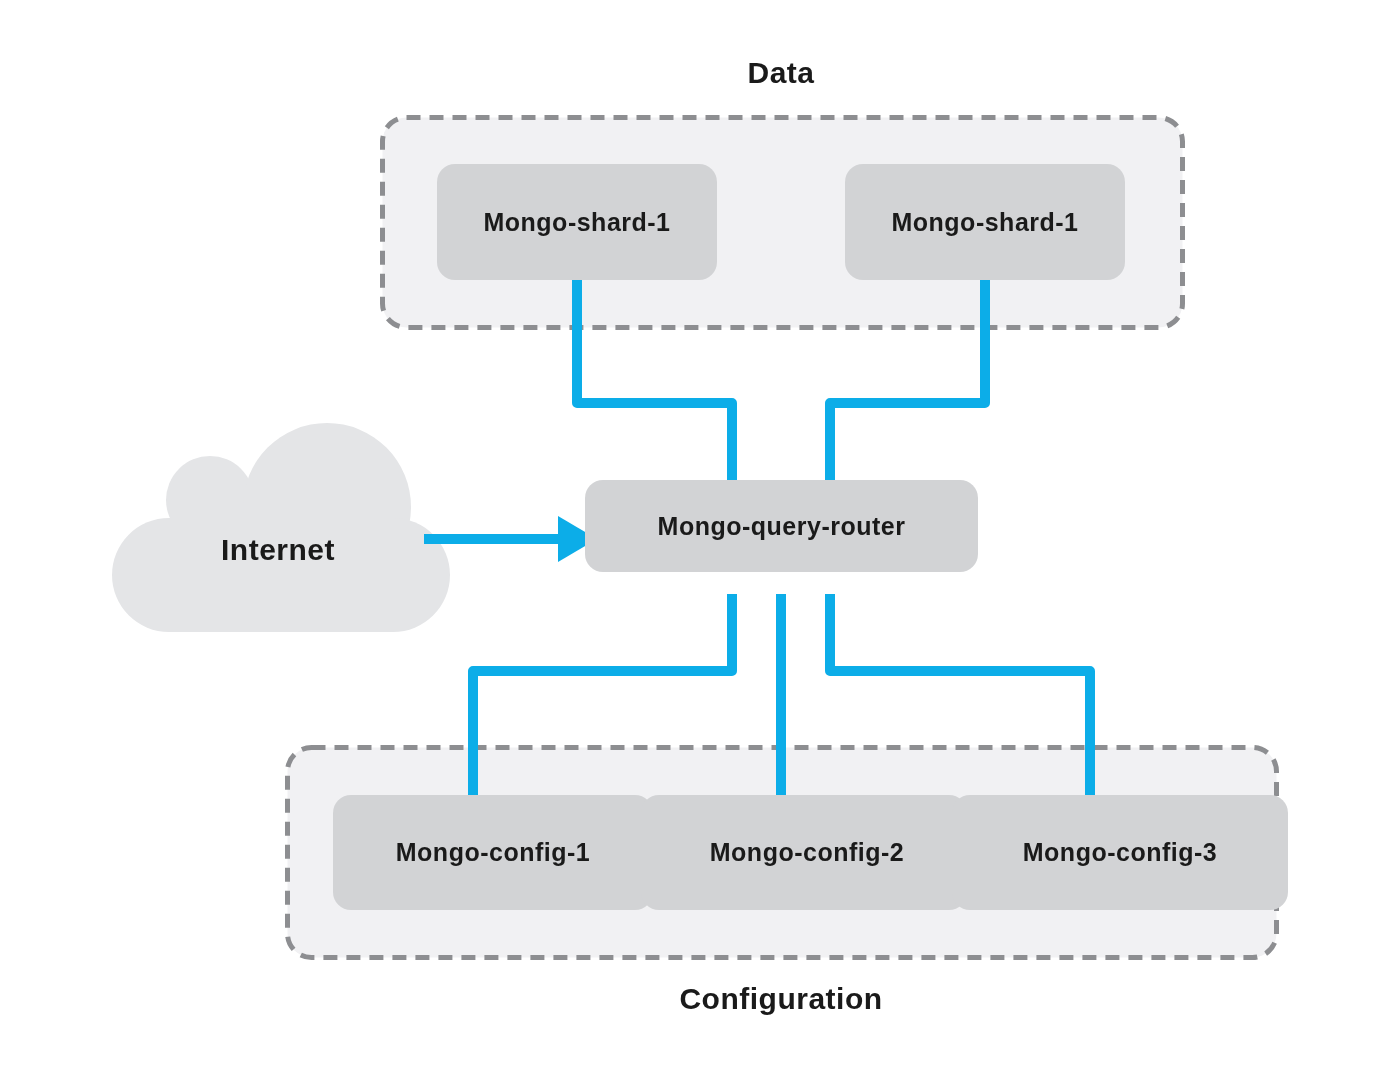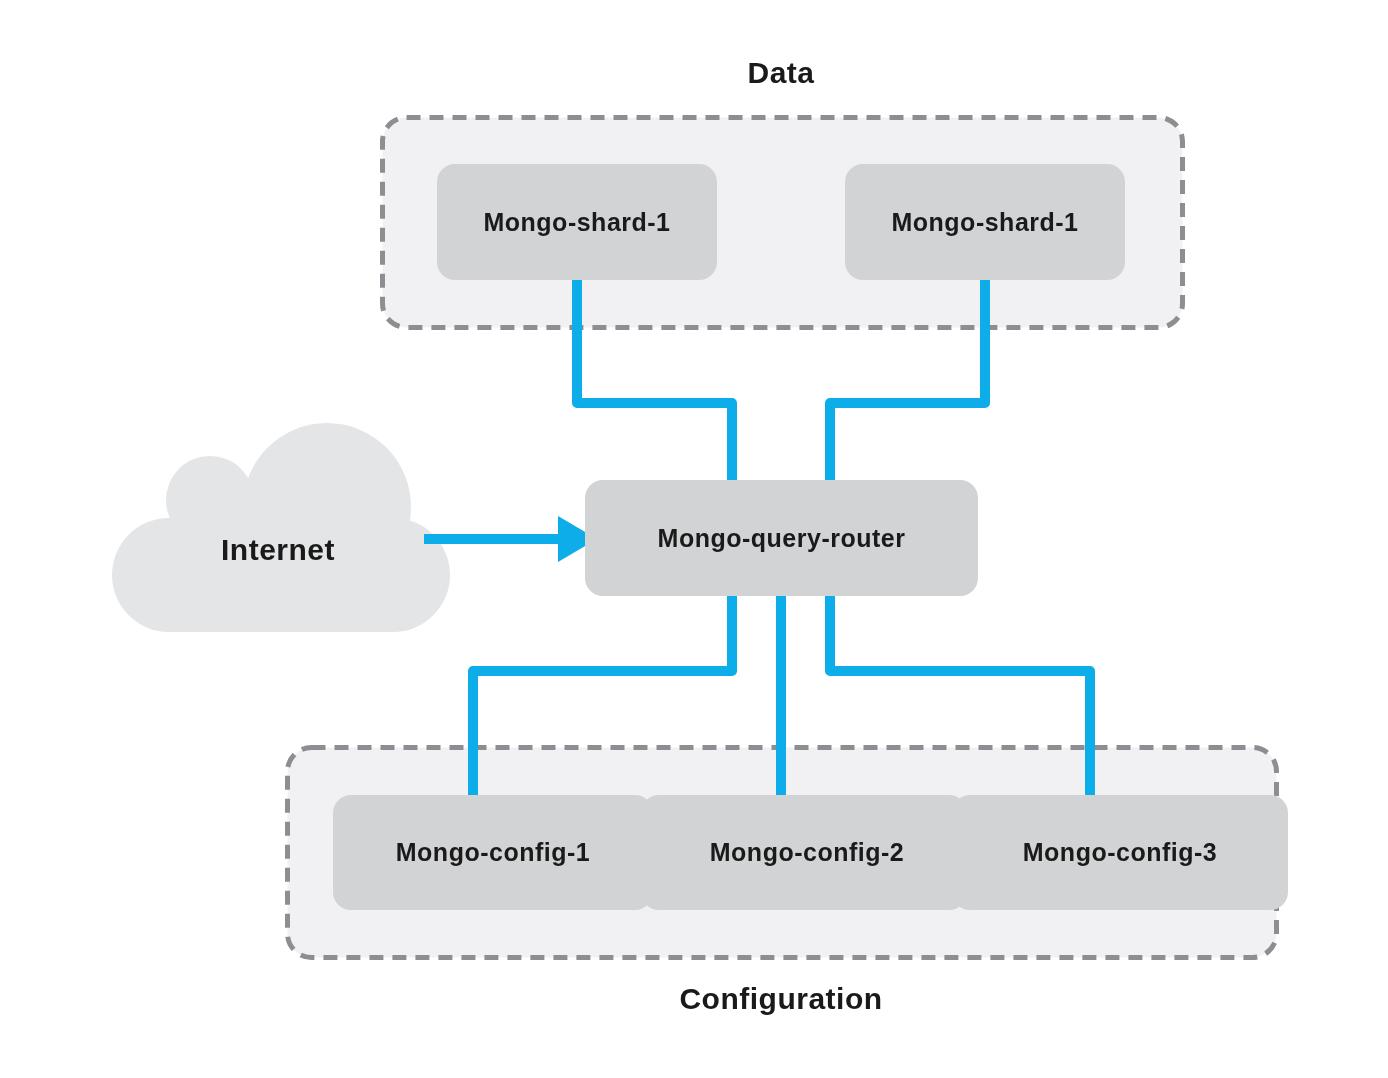--- a/index.html
+++ b/index.html
@@ -20,21 +20,21 @@
     align-items: center;
     justify-content: center;
     font-weight: 700;
     font-size: 25px;
     letter-spacing: 0.5px;
     color: #1a1a1a;
     white-space: nowrap;
   }
   .node-shard1  { left: 437px; top: 164px; width: 280px; height: 116px; }
   .node-shard2  { left: 845px; top: 164px; width: 280px; height: 116px; }
-  .node-router  { left: 585px; top: 480px; width: 393px; height: 116px; }
+  .node-router  { left: 585px; top: 480px; width: 393px; height: 92px; }
   .node-config1 { left: 333px; top: 795px; width: 320px; height: 115px; }
   .node-config2 { left: 641px; top: 795px; width: 320px; height: 115px; padding-left: 6px; }
   .node-config3 { left: 952px; top: 795px; width: 336px; height: 115px; }
   .section-label {
     position: absolute;
     font-weight: 700;
     font-size: 30px;
     color: #1a1a1a;
     text-align: center;
     letter-spacing: 0.5px;

